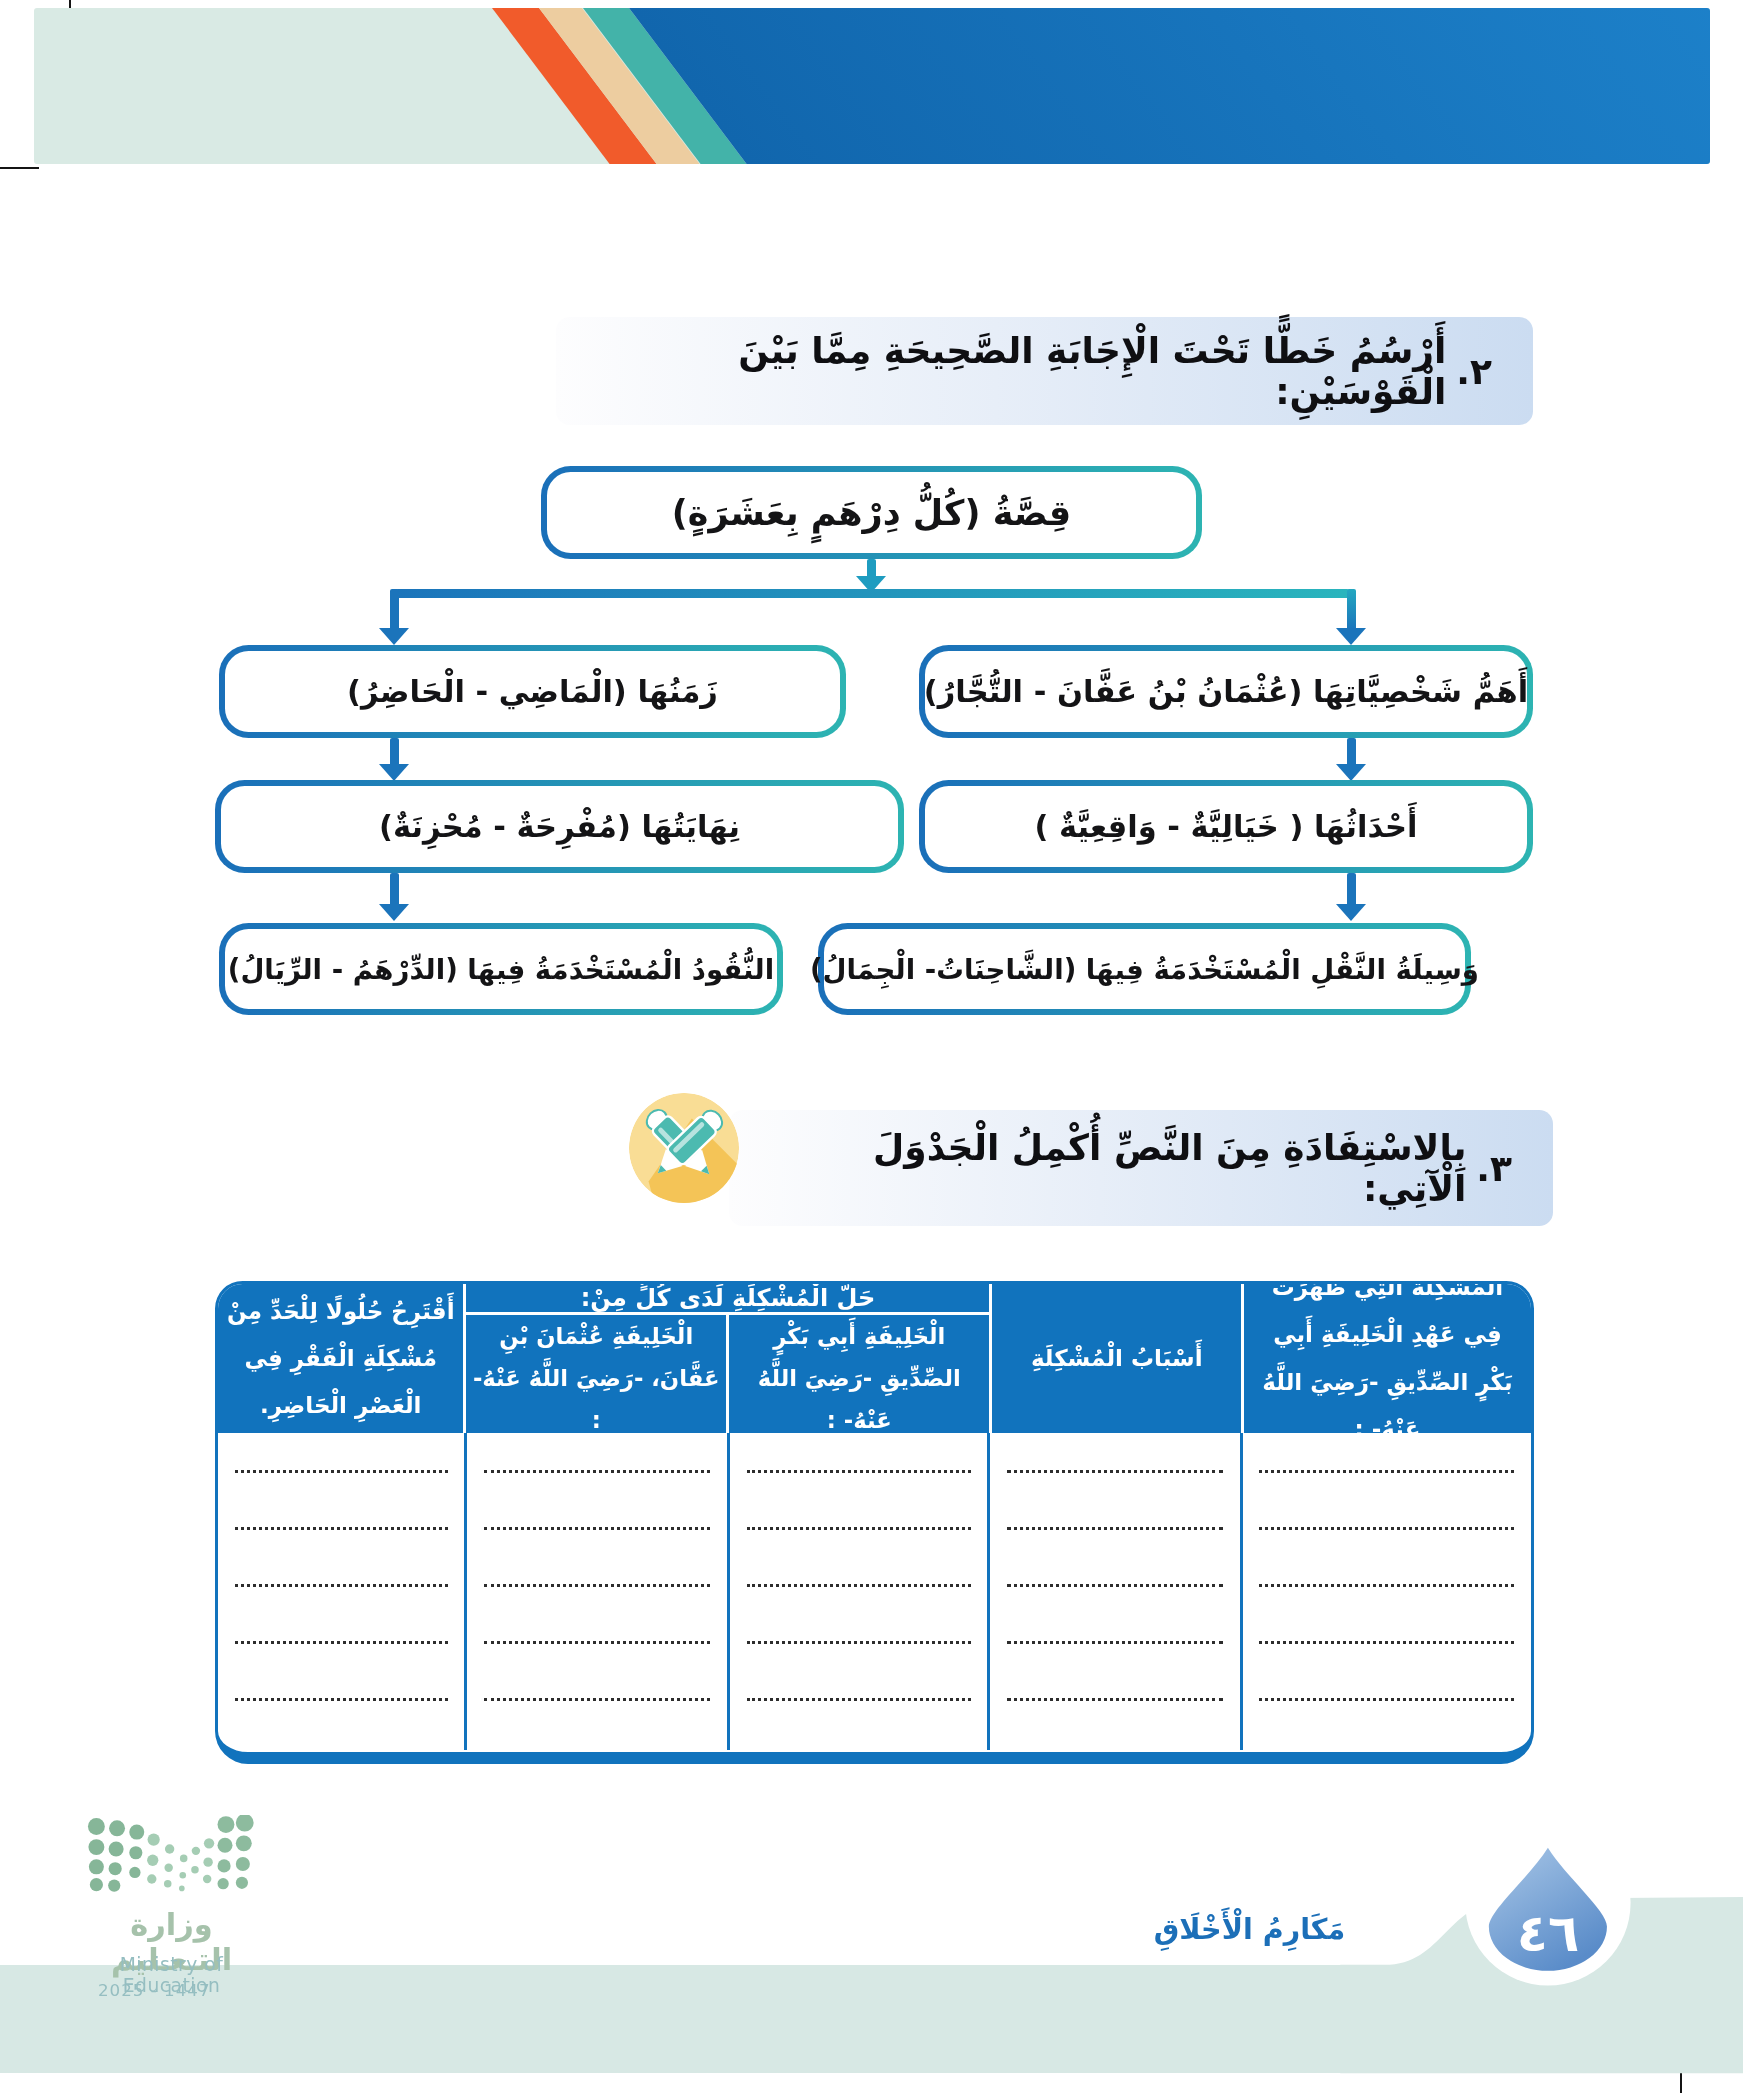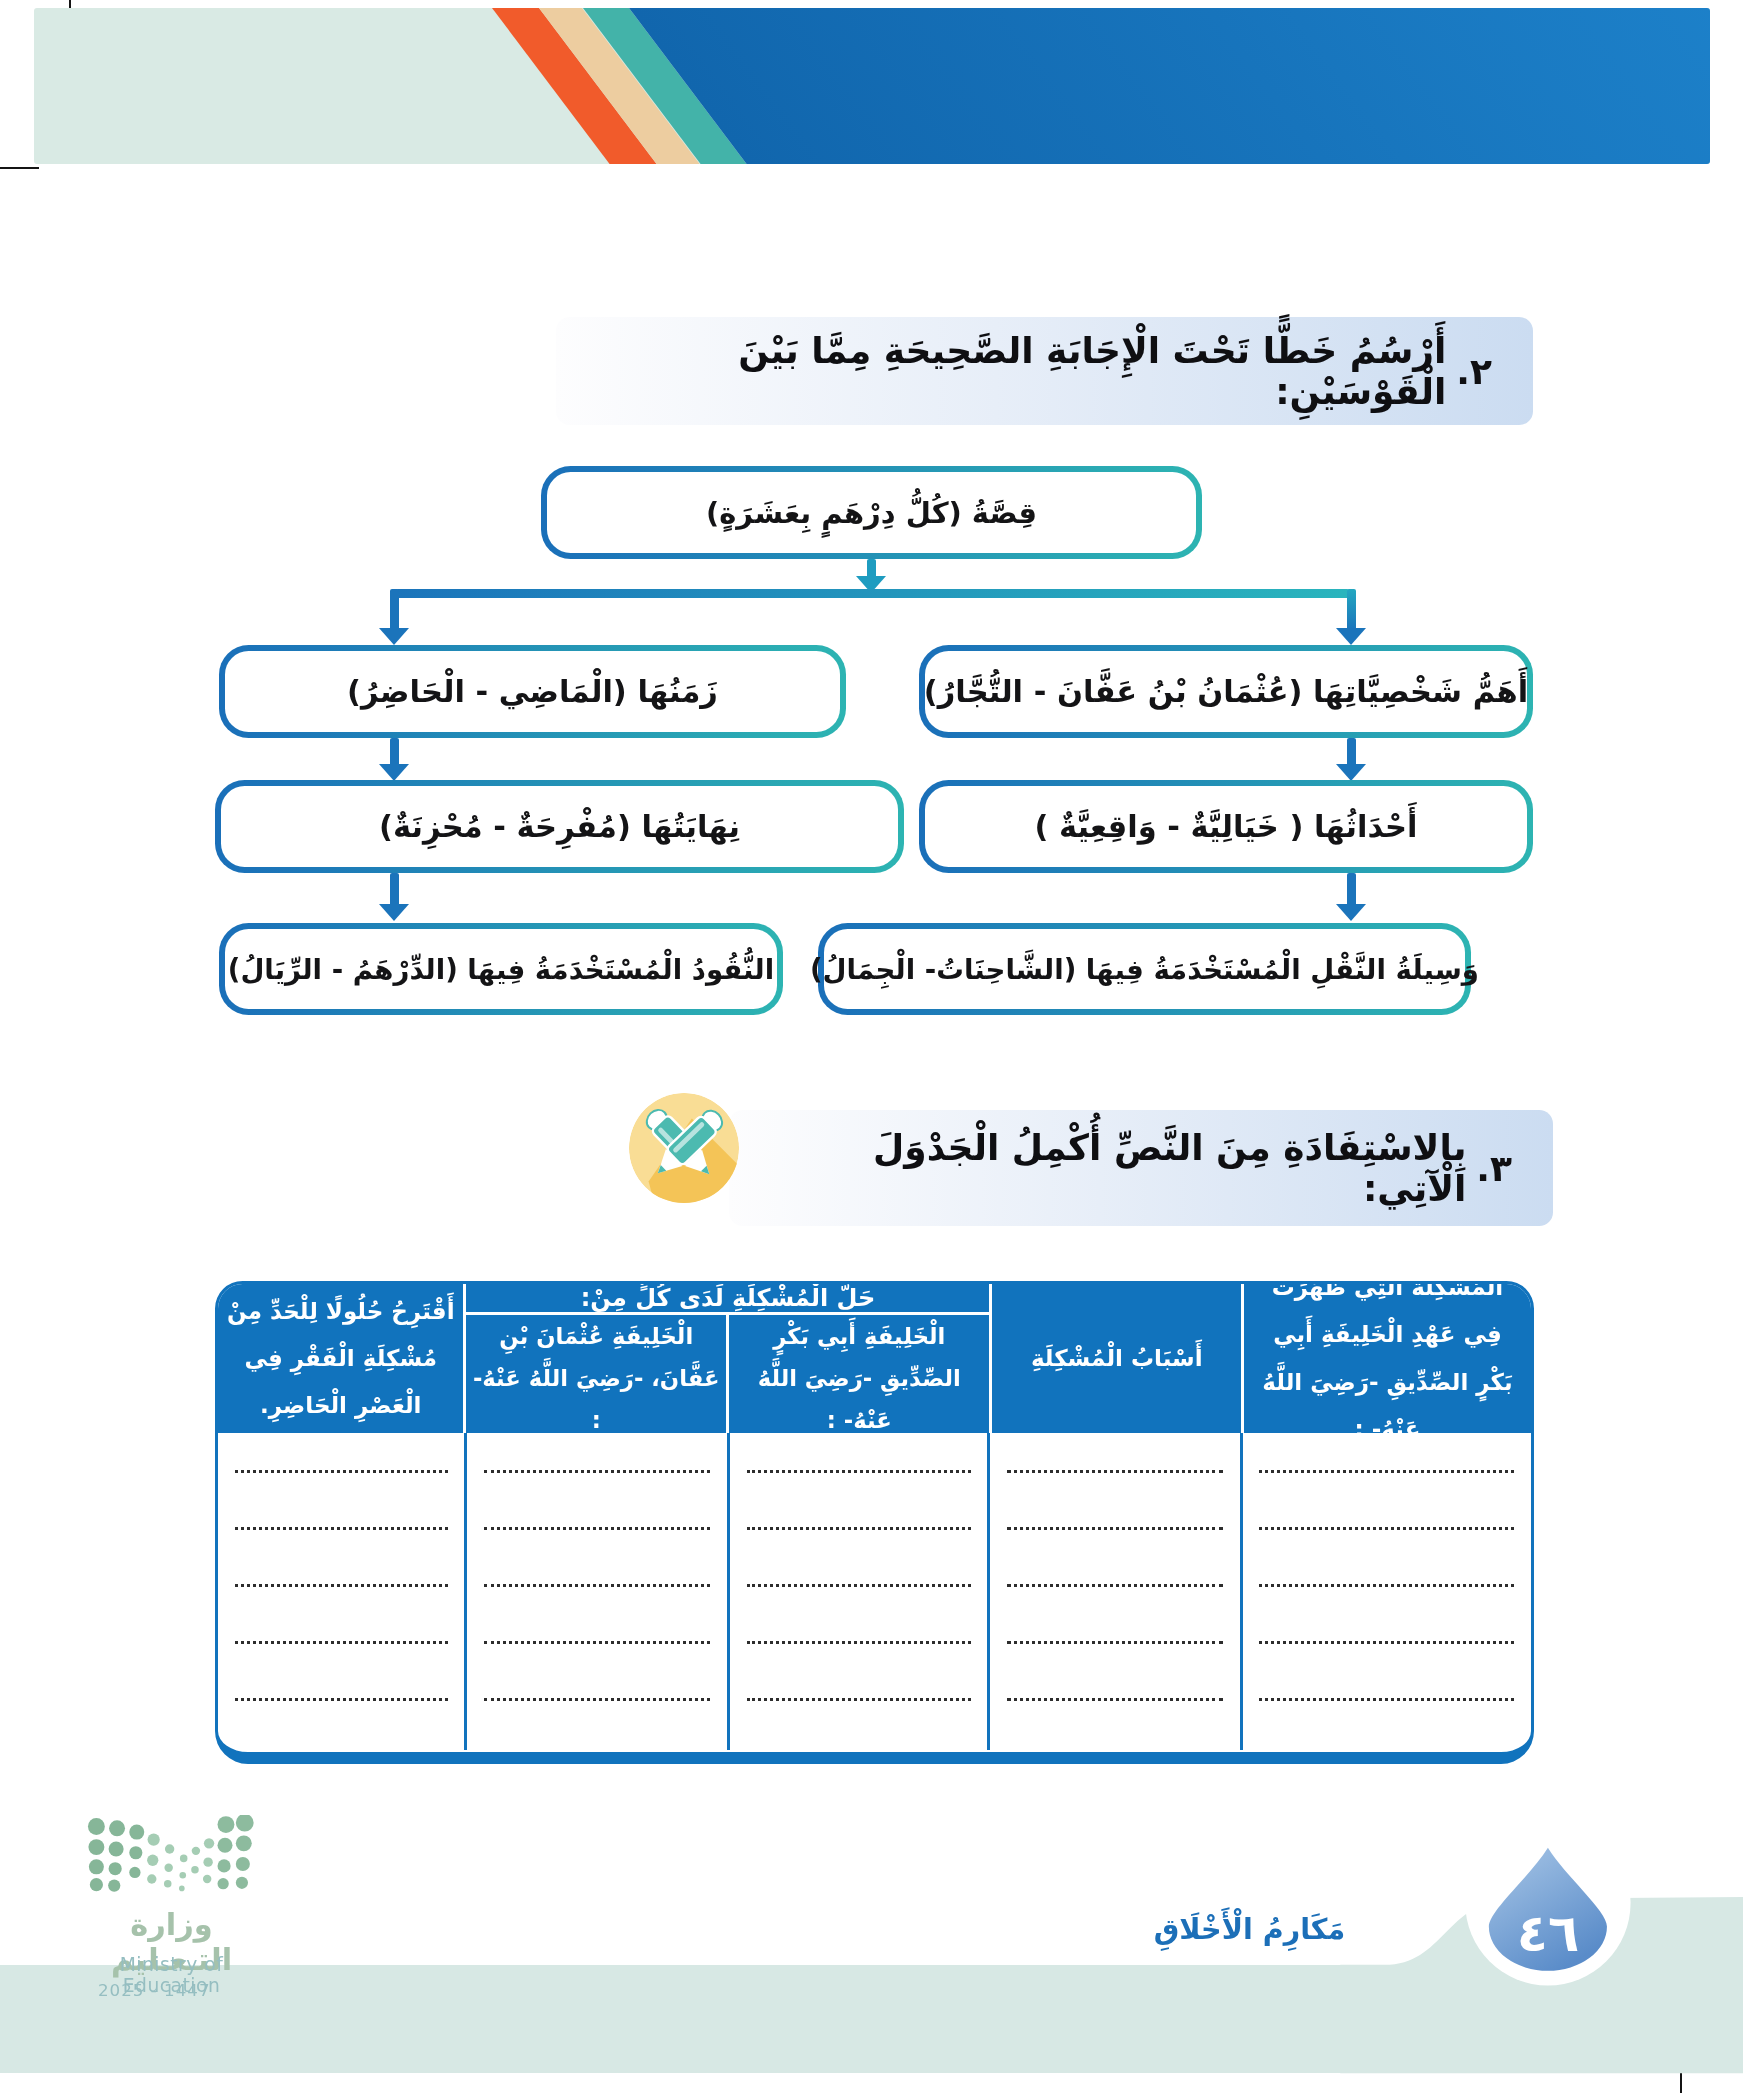--- a/index.html
+++ b/index.html
@@ -26,21 +26,21 @@
            padding:0 41px;box-sizing:border-box;font-size:36px;gap:9.9px;}
   #q2-banner{left:556px;top:317px;width:977px;height:108px;}
   #q3-banner{left:729px;top:1110px;width:824px;height:116px;}
 
   
   .gbox{position:absolute;background:linear-gradient(90deg,#1a6fb9,#2db4b2);
         border-radius:29.6px;padding:5.9px;box-sizing:border-box;}
   .gbox .inner{width:100%;height:100%;background:#fff;border-radius:23.6px;display:flex;
         align-items:center;justify-content:center;direction:rtl;font-weight:bold;
         color:#141416;white-space:nowrap;box-sizing:border-box;}
-  .fs-top{font-size:29px;} .fs-mid{font-size:30.5px;} .fs-low{font-size:27.6px;}
+  .fs-top{font-size:35px;} .fs-mid{font-size:30.5px;} .fs-low{font-size:27.6px;}
 
   
   .stem{position:absolute;width:8.9px;background:#1b74bb;border-radius:2px;}
   .stem-teal{background:#1e9cc0;}
   .stem-mix{background:linear-gradient(180deg,#24a8c0,#1b74bb);}
   .ah{position:absolute;width:0;height:0;border-left:15.8px solid transparent;
       border-right:15.8px solid transparent;border-top:17.7px solid #1b74bb;}
   .ah-teal{border-top-color:#1e9cc0;}
   #conn-bar{position:absolute;left:394px;top:589px;width:957px;height:8.9px;border-radius:4.9px;
       background:linear-gradient(90deg,#1b74bb,#2ab5bd);}

